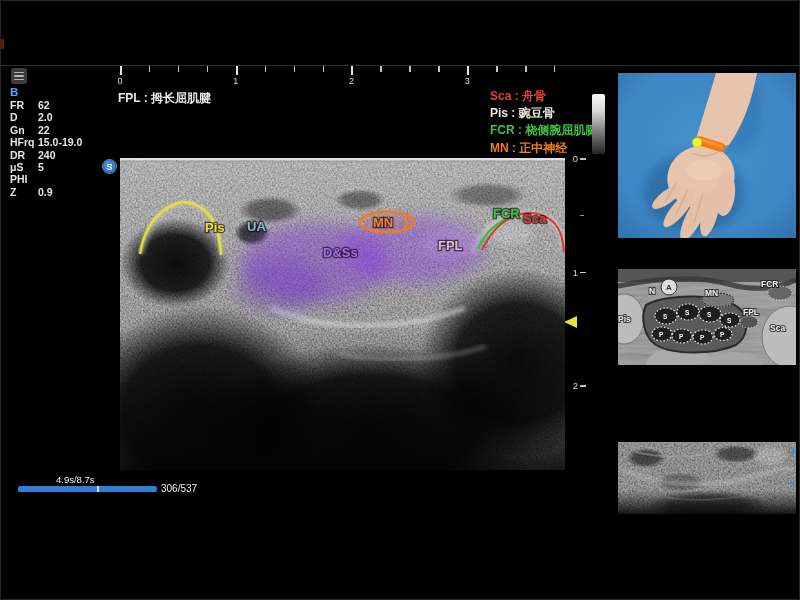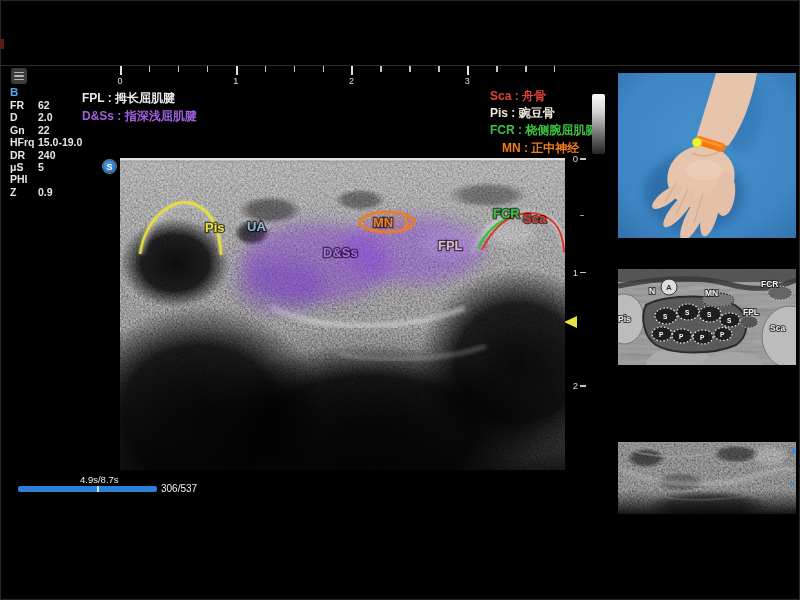--- a/index.html
+++ b/index.html
@@ -13,21 +13,21 @@
   .menu-btn span{display:block;width:10px;height:1.5px;background:#b5b5b5;border-radius:1px;}
   
   .sidebar{position:absolute;left:10px;top:86px;width:100px;}
   .mode-badge{font-size:11.5px;font-weight:bold;color:#57a7ef;line-height:12px;margin-bottom:1px;}
   .param-row{display:flex;font-size:10.5px;color:#e6e6e6;line-height:12.4px;font-weight:bold;}
   .param-label{width:28px;flex:none;}
   .param-value{white-space:nowrap;}
   
   .legend{position:absolute;font-size:12px;font-weight:bold;}
   .legend-left{left:82px;top:90px;}
-  .legend-left .legend-row{line-height:17.5px;}
+  .legend-left .legend-row{line-height:17.5px;margin-left:36px;}
   .legend-right{left:490px;top:88px;}
   .legend-right .legend-row{line-height:17.2px;}
   
   .htick{position:absolute;top:66px;height:6px;width:1.5px;background:#c4c4c4;}
   .htick.major{height:9px;width:2px;background:#e2e2e2;}
   .htick-num{position:absolute;top:76px;font-size:9px;color:#dcdcdc;transform:translateX(-50%);}
   .rnum{position:absolute;left:566px;width:12px;text-align:right;font-size:9.5px;color:#dcdcdc;}
   .rtick{position:absolute;left:580px;width:6px;height:1.5px;background:#c4c4c4;}
   .rtick.minor{width:4px;background:#9a9a9a;}
   .focus-arrow{position:absolute;left:564px;top:316px;width:0;height:0;
@@ -36,21 +36,21 @@
   .graybar{position:absolute;left:592px;top:94px;width:13px;height:60px;border-radius:2px;
            background:linear-gradient(to bottom,#fafafa 0%,#d2d2d2 30%,#777 65%,#242424 100%);}
   
   .s-logo{position:absolute;left:103px;top:160px;width:13px;height:13px;border-radius:50%;
           background:radial-gradient(circle at 35% 30%,#4a97e0,#1f6cb8);color:#fff;font-size:9px;
           font-weight:bold;display:flex;align-items:center;justify-content:center;
           box-shadow:0 0 0 1px rgba(210,230,250,.55);}
   
   .panel{position:absolute;left:618px;background:#000;}
   
-  .cine-time{position:absolute;left:80px;top:474px;font-size:9.5px;color:#f0f0f0;}
+  .cine-time{position:absolute;left:56px;top:474px;font-size:9.5px;color:#f0f0f0;}
   .cine-frame{position:absolute;left:161px;top:483px;font-size:10px;color:#f0f0f0;}
   .cine-bar{position:absolute;left:18px;top:486px;width:139px;height:6px;background:#2e7fd6;border-radius:2px;}
   .cine-marker{position:absolute;top:0;width:2px;height:6px;background:#cde9ff;}
   
   .us-lbl{font:bold 13px "Liberation Sans",sans-serif;paint-order:stroke;stroke:rgba(0,0,0,.6);stroke-width:2.5px;}
   .us-arrow{font:bold 10px "Liberation Sans",sans-serif;}
   .an-lbl{font:bold 8.5px "Liberation Sans",sans-serif;paint-order:stroke;stroke:rgba(20,20,20,.75);stroke-width:2px;fill:#f0f0f0;}
   .an-sm{font:bold 6.5px "Liberation Sans",sans-serif;fill:#fff;}
 </style>
 </head>
@@ -98,27 +98,26 @@
         <span class="param-value"></span>
       </div>
     <div class="param-row">
         <span class="param-label">Z</span>
         <span class="param-value">0.9</span>
       </div>
   </div>
 
   <div class="legend legend-left">
     <div class="legend-row" style="color: rgb(233, 233, 233);">FPL : 拇长屈肌腱</div>
-    <div class="legend-row" style="color: rgb(161, 96, 226);">D&amp;Ss : 指深浅屈肌腱</div>
   </div>
   <div class="legend legend-right">
     <div class="legend-row" style="color: rgb(224, 68, 56);">Sca : 舟骨</div>
     <div class="legend-row" style="color: rgb(239, 233, 220);">Pis : 豌豆骨</div>
     <div class="legend-row" style="color: rgb(60, 194, 68);">FCR : 桡侧腕屈肌腱</div>
-    <div class="legend-row" style="color: rgb(239, 125, 29); margin-left: 12px;">MN : 正中神经</div>
+    <div class="legend-row" style="color: rgb(239, 125, 29);">MN : 正中神经</div>
   </div>
 
   <div>
       <div class="htick major" style="left: 120px;"></div>
       <div class="htick-num" style="left: 120px;">0</div>
       <div class="htick" style="left: 148.93px;"></div>
       <div class="htick" style="left: 177.86px;"></div>
       <div class="htick" style="left: 206.79px;"></div>
       <div class="htick major" style="left: 235.72px;"></div>
       <div class="htick-num" style="left: 235.72px;">1</div>

